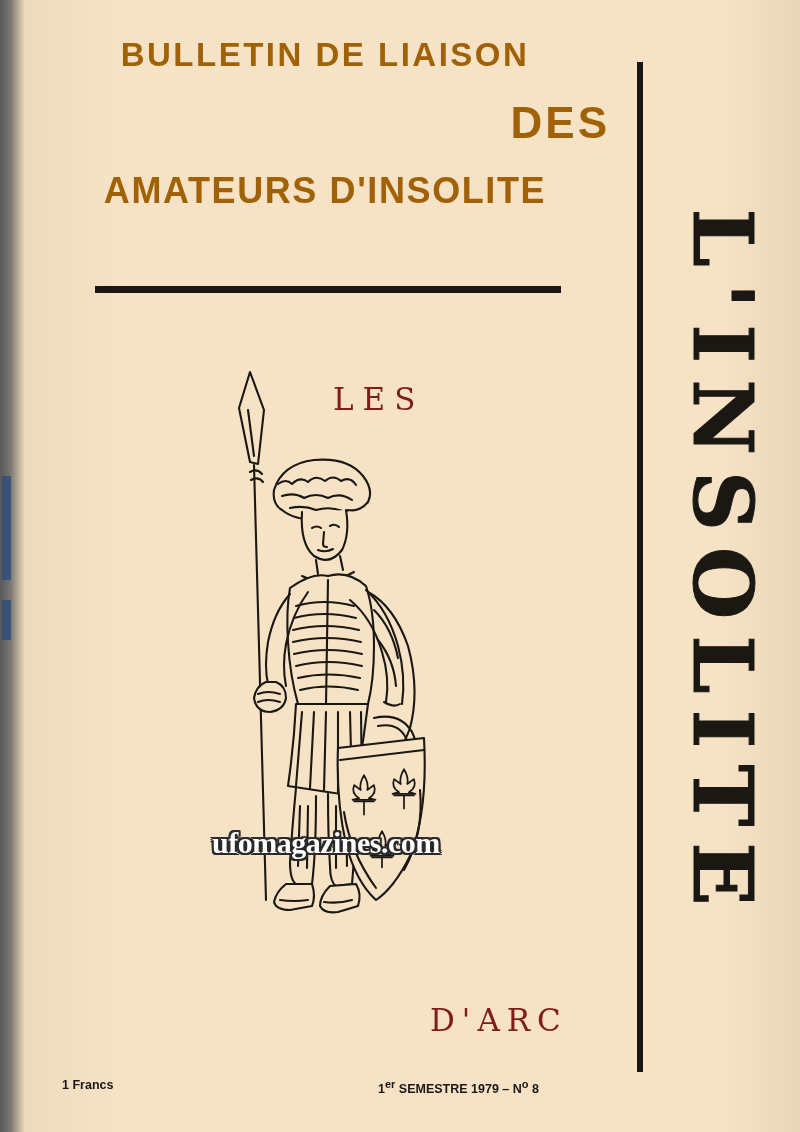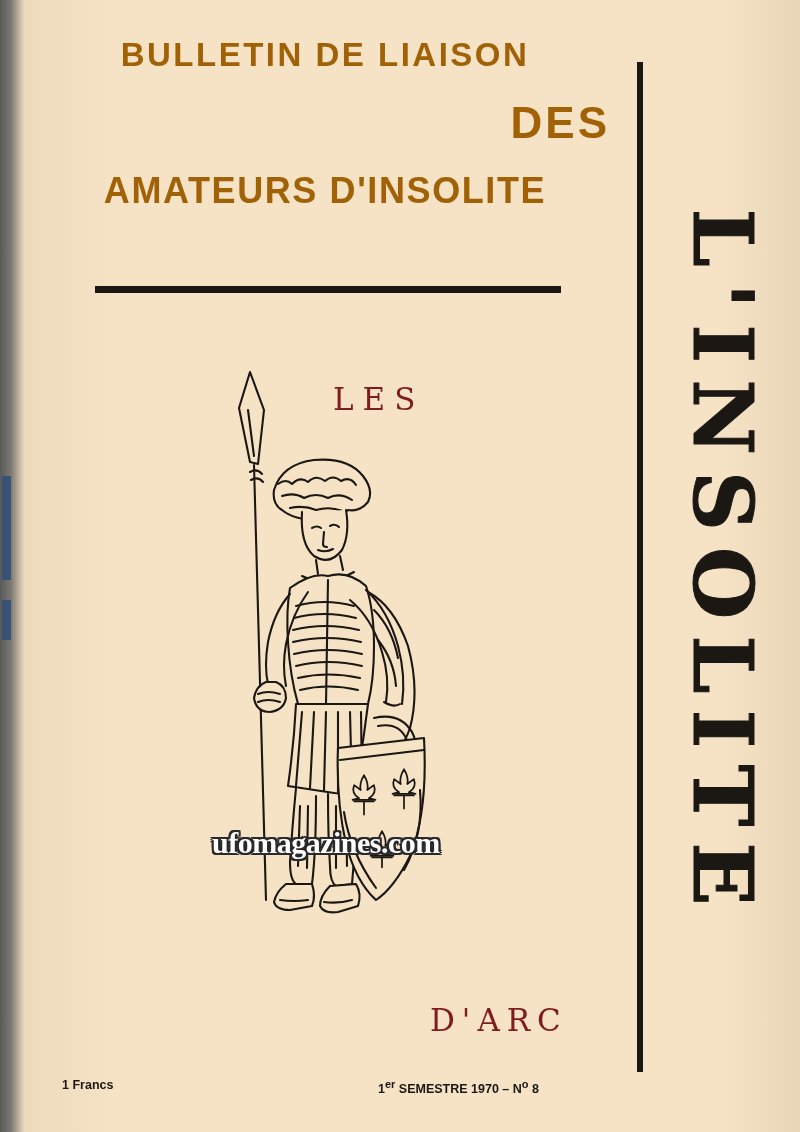--- a/index.html
+++ b/index.html
@@ -299,15 +299,15 @@
 
         <path d="M166 452 q6 40 32 76"></path>
         <path d="M242 430 q4 44 -16 80"></path>
       </g>
     </svg>
   </div>
 
   <div class="watermark">ufomagazines.com</div>
 
   <div class="price">1 Francs</div>
-  <div class="issue"><span>1</span><sup>er</sup><span> SEMESTRE 1970 – N</span><sup>o</sup><span> 8</span></div>
+  <div class="issue"><span>1</span><sup>er</sup><span> SEMESTRE 1979 – N</span><sup>o</sup><span> 8</span></div>
 
 </div>
 
 </body></html>

